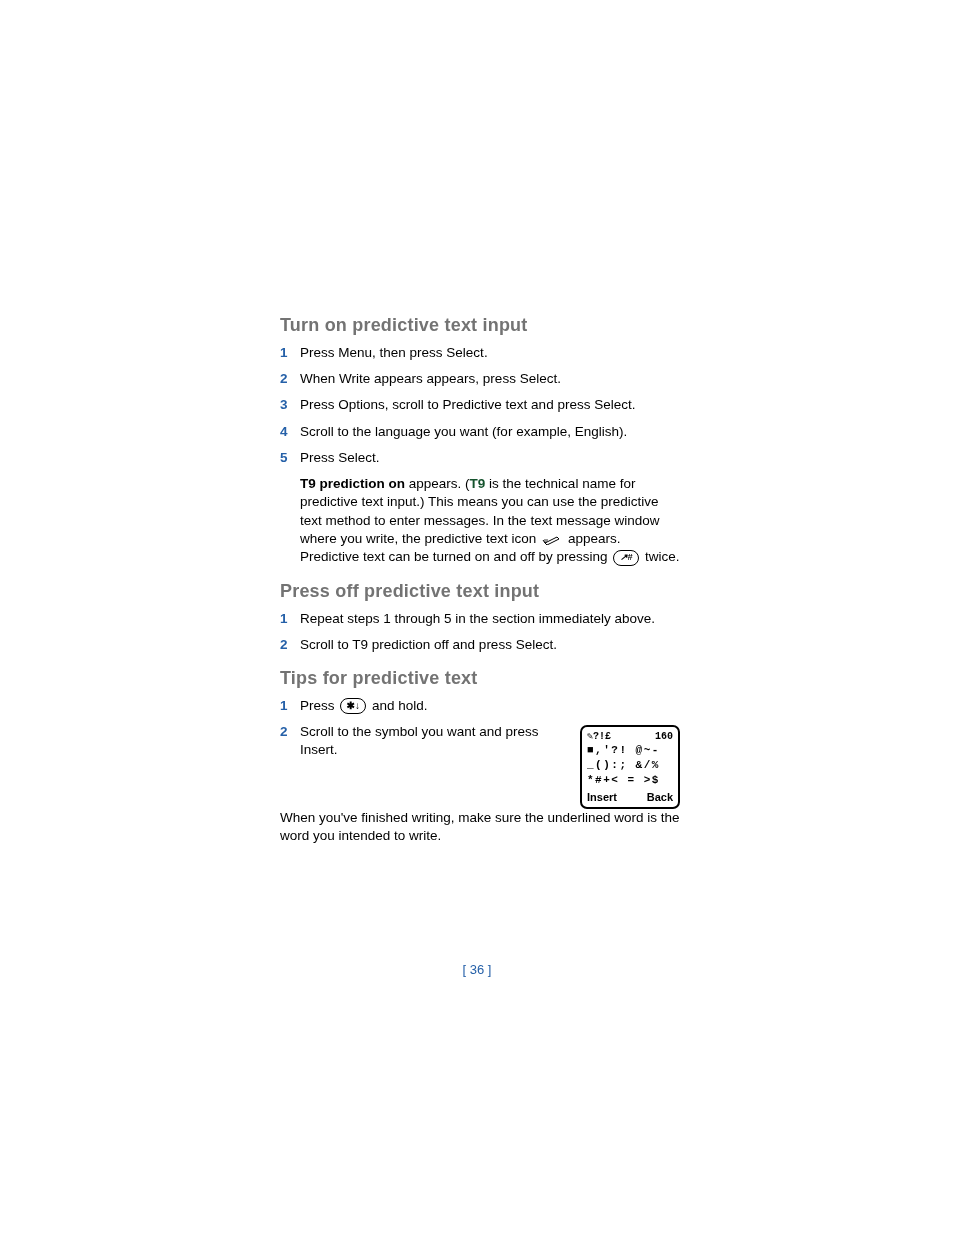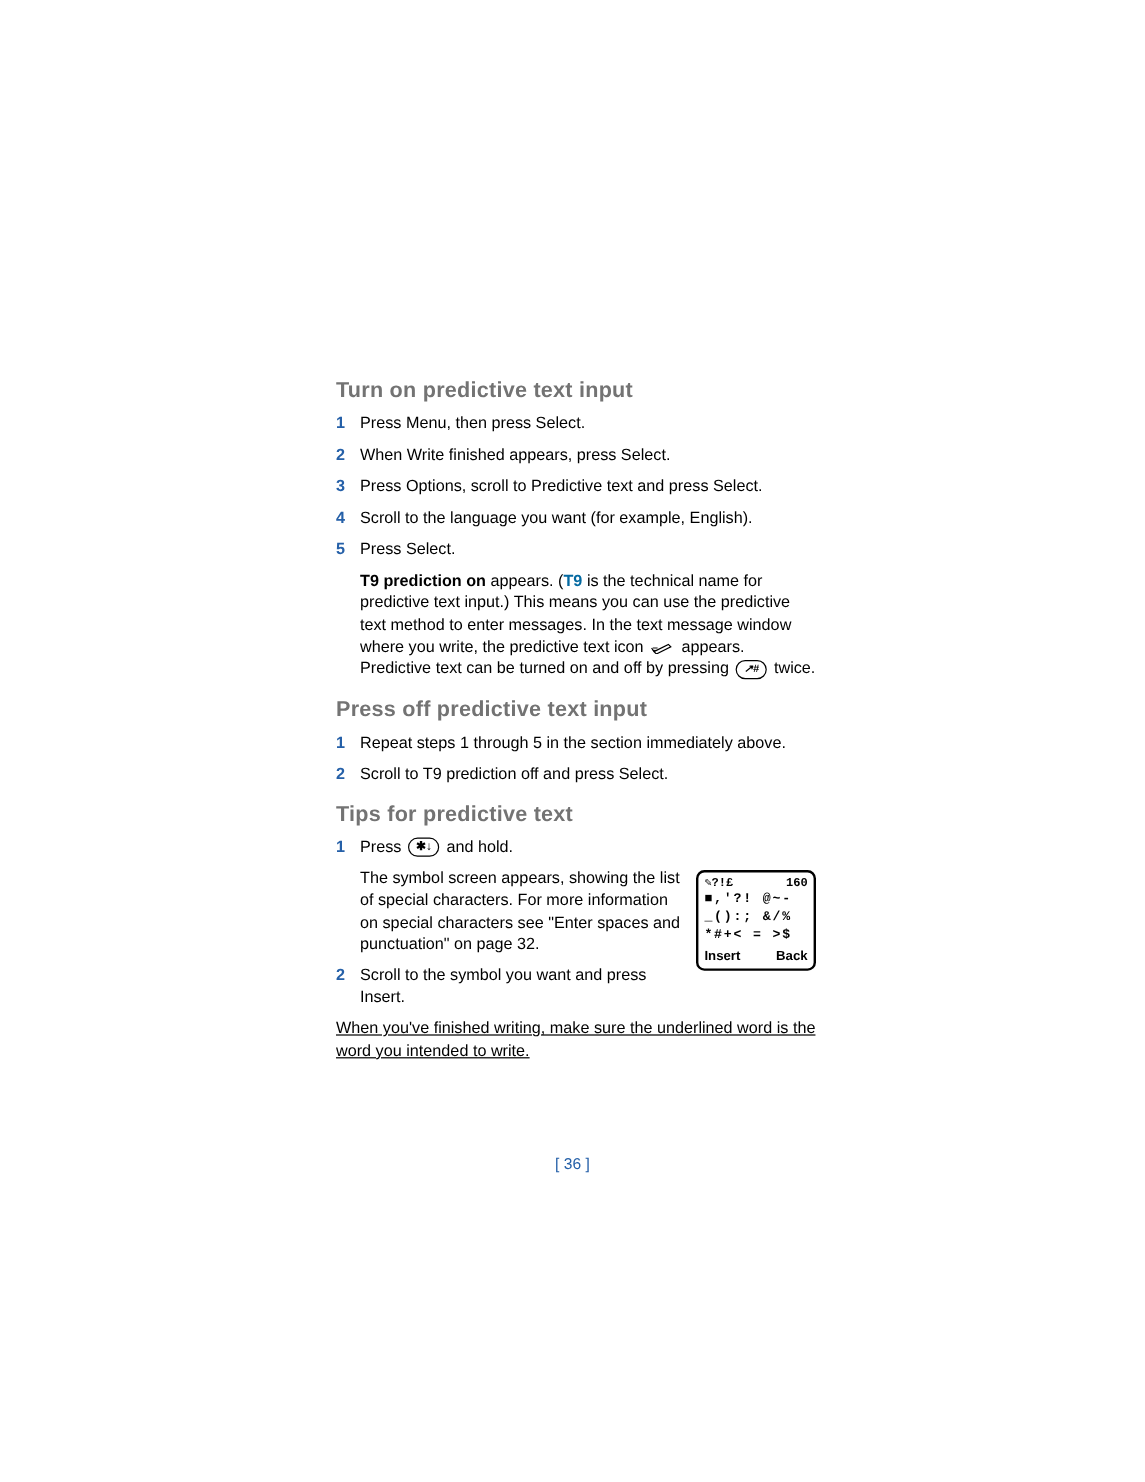--- a/index.html
+++ b/index.html
@@ -40,33 +40,32 @@
     flex-shrink: 0;
   }
   .step .txt { flex: 1; }
   .step .txt b { font-weight: 400; }
   .note {
     margin-left: 20px;
     font-size: 13.5px;
     line-height: 1.35;
     margin-bottom: 8px;
   }
-  .note .blue-bold { color: #0369a1; font-weight: 700; }
+  .note .blue-bold { color: #14532d; font-weight: 700; }
   .subhead {
     font-weight: 700;
     font-size: 13.5px;
     margin-top: 10px;
     margin-bottom: 6px;
     letter-spacing: 0.2px;
   }
   .body-p {
     font-size: 13.5px;
     line-height: 1.35;
     margin-bottom: 6px;
-    text-decoration: underline;
   }
   .inline-icon {
     display: inline-block;
     vertical-align: middle;
     margin: 0 2px;
   }
   .star-key {
     display: inline-flex;
     align-items: center;
     justify-content: center;
@@ -151,21 +150,21 @@
 <div class="page">
 
   <h2 class="section">Turn on predictive text input</h2>
   <div id="turn-on-steps">
       <div class="step">
         <div class="num">1</div>
         <div class="txt">Press <b>Menu</b>, then press <b>Select</b>.</div>
       </div>
       <div class="step">
         <div class="num">2</div>
-        <div class="txt">When <b>Write finished</b> appears, press <b>Select</b>.</div>
+        <div class="txt">When <b>Write appears</b> appears, press <b>Select</b>.</div>
       </div>
       <div class="step">
         <div class="num">3</div>
         <div class="txt">Press <b>Options</b>, scroll to <b>Predictive text</b> and press <b>Select</b>.</div>
       </div>
       <div class="step">
         <div class="num">4</div>
         <div class="txt">Scroll to the language you want (for example, <b>English</b>).</div>
       </div>
       <div class="step">
@@ -196,21 +195,20 @@
 
   <div class="step">
     <div class="num">1</div>
     <div class="txt">
       <span>Press </span><span class="star-key">✱↓</span><span> and hold.</span>
     </div>
   </div>
 
   <div class="symbol-wrap">
     <div class="symbol-left">
-      <div class="note">The symbol screen appears, showing the list of special characters. For more information on special characters see "Enter spaces and punctuation" on page 32.</div>
       <div class="step" id="insert-step-2-host">
         <div class="num">2</div>
         <div class="txt" id="insert-step-2-txt">Scroll to the symbol you want and press <b>Insert</b>.</div>
       </div>
     </div>
     <div class="phone-screen">
       <div class="top-row">
         <span>✎?!£</span>
         <span>160</span>
       </div>

